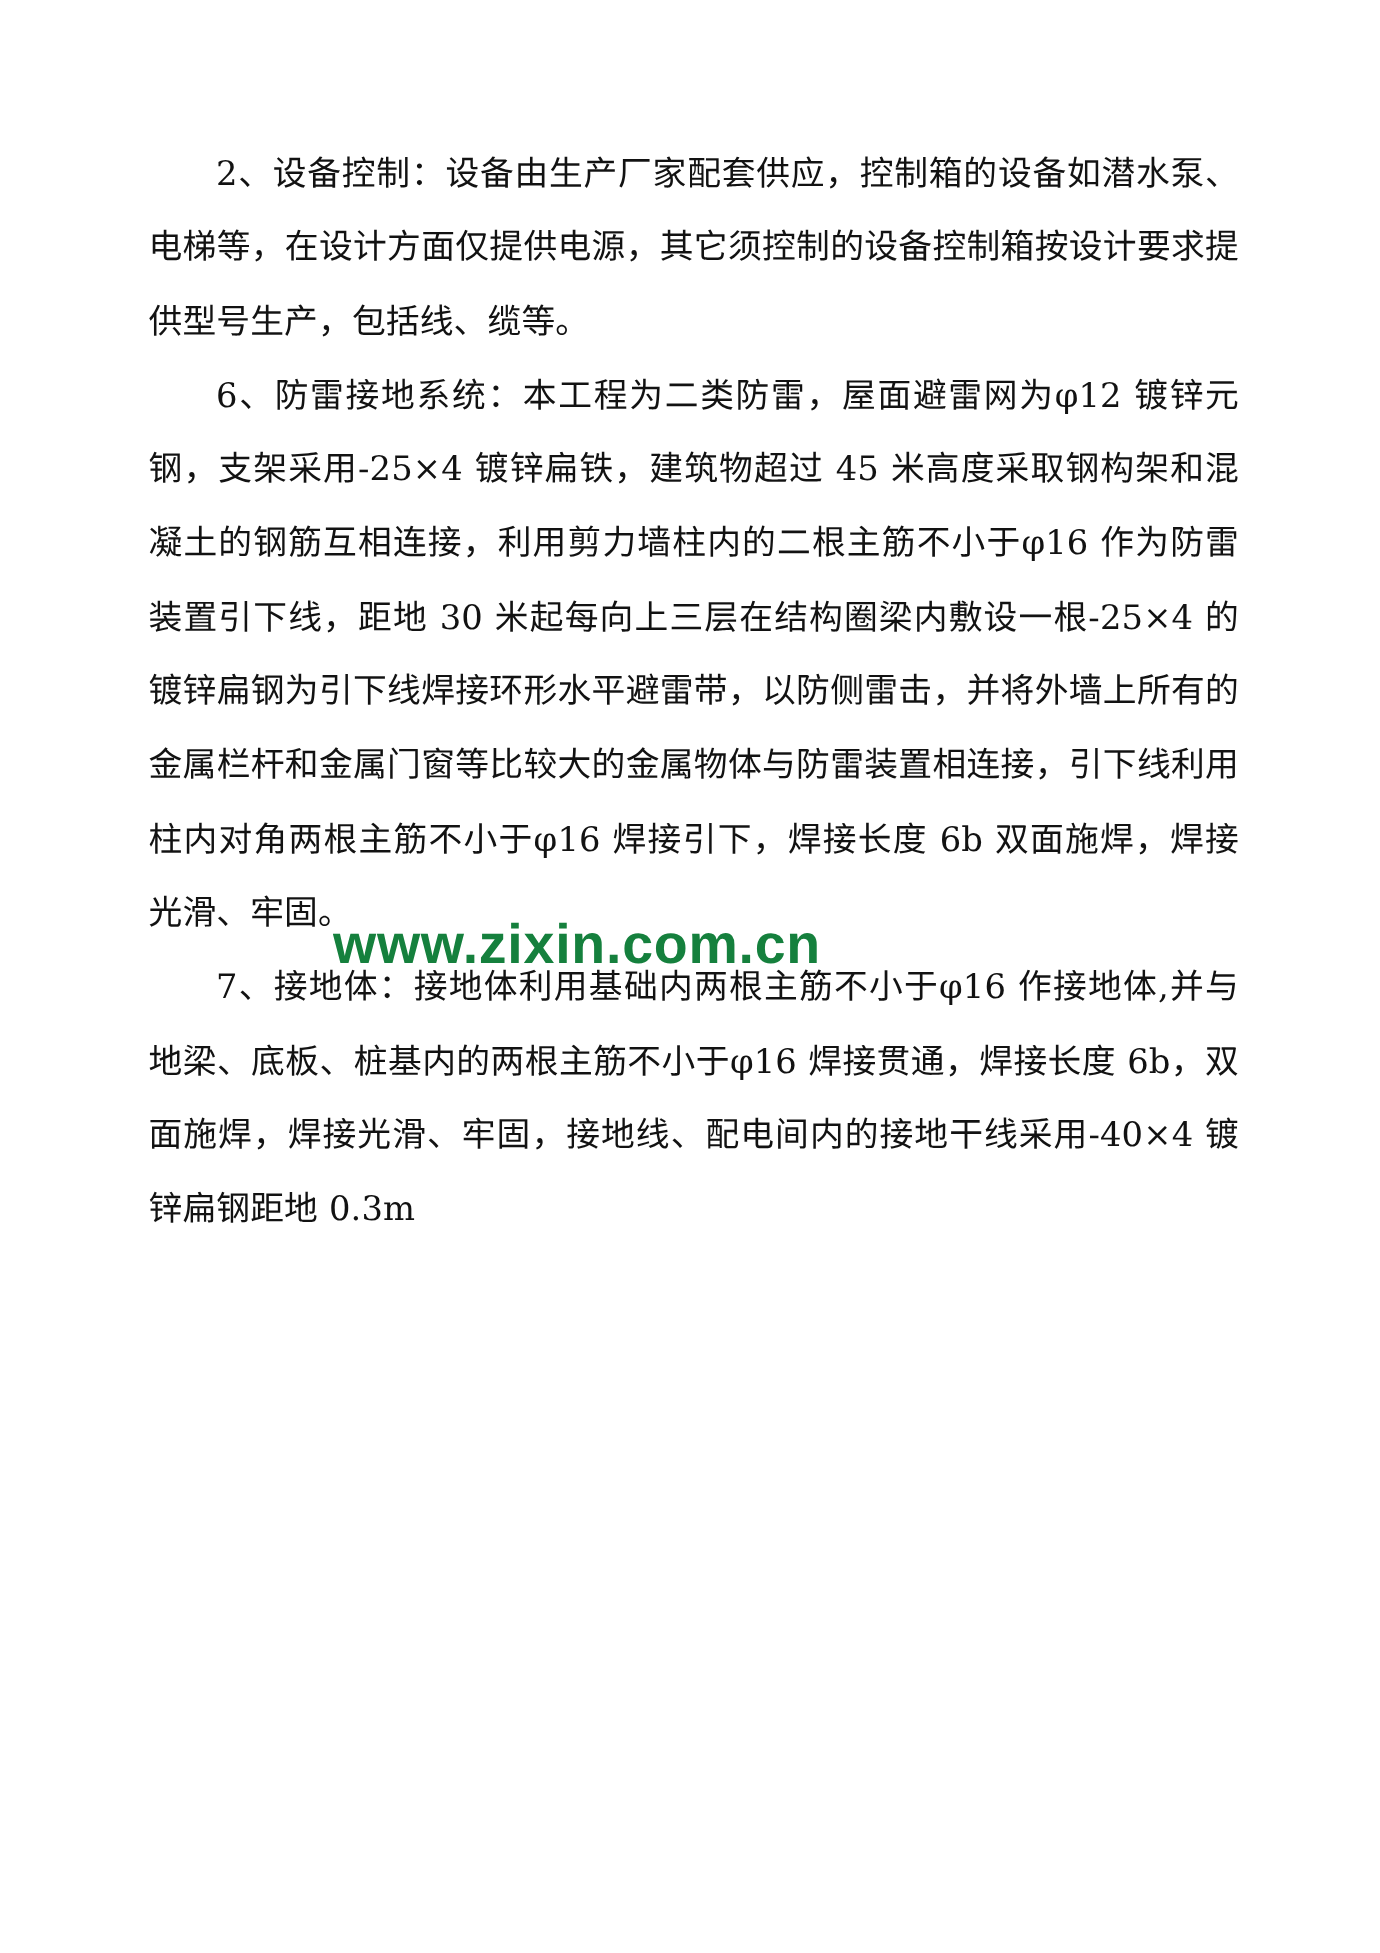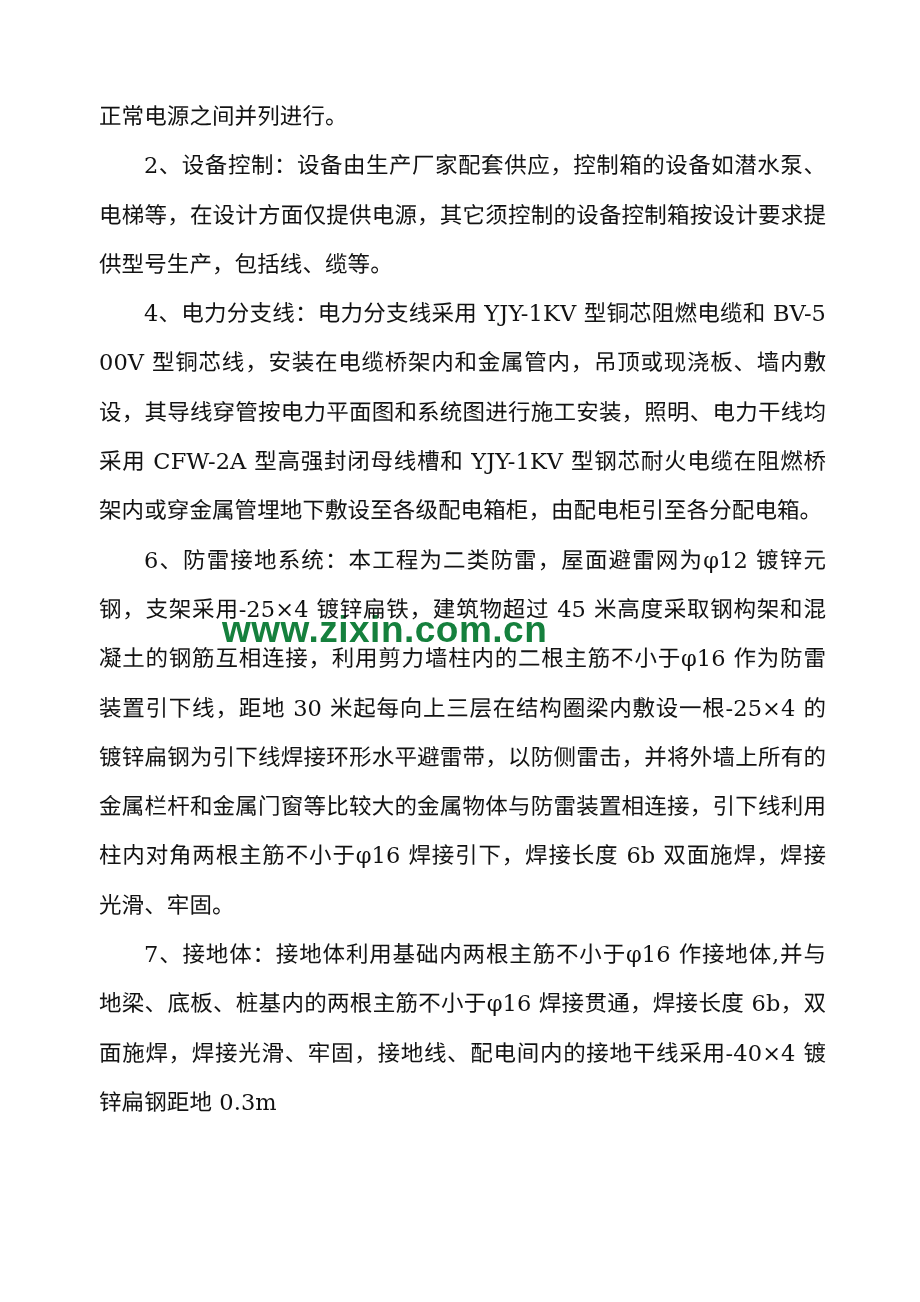--- a/index.html
+++ b/index.html
@@ -59,25 +59,23 @@
   }
 </style>
 </head>
 <body>
 
 <div class="page">
 
   <div class="watermark">www.zixin.com.cn</div>
 
   <div class="doc-body">
-    <p class="para">正常电源之间并列进行。</p>
 
     <p class="para indent">2、设备控制：设备由生产厂家配套供应，控制箱的设备如潜水泵、电梯等，在设计方面仅提供电源，其它须控制的设备控制箱按设计要求提供型号生产，包括线、缆等。</p>
 
-    <p class="para indent">4、电力分支线：电力分支线采用 YJY-1KV 型铜芯阻燃电缆和 BV-500V 型铜芯线，安装在电缆桥架内和金属管内，吊顶或现浇板、墙内敷设，其导线穿管按电力平面图和系统图进行施工安装，照明、电力干线均采用 CFW-2A 型高强封闭母线槽和 YJY-1KV 型钢芯耐火电缆在阻燃桥架内或穿金属管埋地下敷设至各级配电箱柜，由配电柜引至各分配电箱。</p>
 
 
     <p class="para indent">6、防雷接地系统：本工程为二类防雷，屋面避雷网为φ12 镀锌元钢，支架采用-25×4 镀锌扁铁，建筑物超过 45 米高度采取钢构架和混凝土的钢筋互相连接，利用剪力墙柱内的二根主筋不小于φ16 作为防雷装置引下线，距地 30 米起每向上三层在结构圈梁内敷设一根-25×4 的镀锌扁钢为引下线焊接环形水平避雷带，以防侧雷击，并将外墙上所有的金属栏杆和金属门窗等比较大的金属物体与防雷装置相连接，引下线利用柱内对角两根主筋不小于φ16 焊接引下，焊接长度 6b 双面施焊，焊接光滑、牢固。</p>
 
     <p class="para indent">7、接地体：接地体利用基础内两根主筋不小于φ16 作接地体,并与地梁、底板、桩基内的两根主筋不小于φ16 焊接贯通，焊接长度 6b，双面施焊，焊接光滑、牢固，接地线、配电间内的接地干线采用-40×4 镀锌扁钢距地 0.3m</p>
   </div>
 
 </div>
 
 </body></html>

